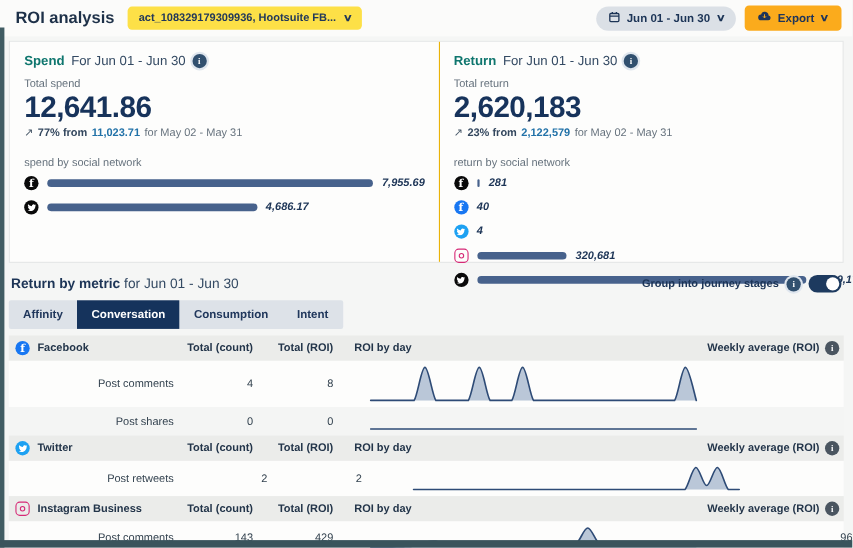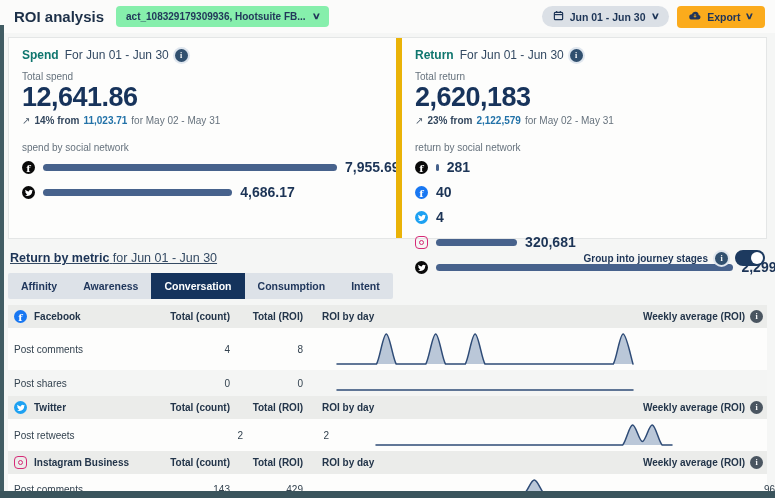--- a/index.html
+++ b/index.html
@@ -4,76 +4,76 @@
 <style>
   * { box-sizing: border-box; margin: 0; padding: 0; }
   html,body { width:775px; height:498px; overflow:hidden; }
   body { font-family:"Liberation Sans", sans-serif; background:#f5f6f5; position:relative; color:#1c3456; }
   .frame-left { position:absolute; left:0; top:25px; bottom:0; width:4px; background:#415c63; z-index:50;}
   .frame-bottom { position:absolute; left:0; right:0; bottom:0; height:7px; background:#3a545c; z-index:50;}
 
   
   .topbar { display:flex; align-items:center; height:33px; padding:0 10px 0 14px; background:#fbfbfa; }
   .page-title { font-size:15px; font-weight:bold; color:#1d3048; margin-right:12px; }
-  .acct-pill { display:flex; align-items:center; gap:7px; background:#86efac; border-radius:4px; padding:5px 10px; font-size:10px; font-weight:bold; color:#22385a; cursor:pointer; }
+  .acct-pill { display:flex; align-items:center; gap:7px; background:#fde047; border-radius:4px; padding:5px 10px; font-size:10px; font-weight:bold; color:#22385a; cursor:pointer; }
   .spacer { flex:1; }
   .date-pill { display:flex; align-items:center; gap:6px; background:#dbe0e6; border-radius:12px; padding:4px 11px; font-size:10.5px; font-weight:bold; color:#1c3456; cursor:pointer; margin-right:8px;}
   .export-btn { display:flex; align-items:center; gap:6px; background:#fbab1c; border-radius:4px; padding:5px 12px; font-size:10.5px; font-weight:bold; color:#20355a; cursor:pointer; }
   .chev { font-size:9px; line-height:1; transform:scaleX(1.4); }
 
   
   .cards { display:flex; margin:4px 8px 0 8px; background:#fdfdfc; border:1px solid #e4e6e6; height:202px; }
   .panel { flex:1; padding:10px 13px; }
-  .panel + .panel { border-left:6px solid #eab308;margin-left:23px; }
+  .panel + .panel { border-left:1px solid #eab308;margin-left:23px; }
   .panel-title { font-size:12px; color:#344a63; display:flex; align-items:center; gap:6px; }
   .panel-title b { font-weight:bold; color:#0f766e; }
   .muted-label { font-size:10px; color:#66727d; margin-top:9px; }
   .big-number { font-size:27px; font-weight:800; color:#17335b; letter-spacing:-0.5px; line-height:1.15; }
   .trend { display:flex; align-items:center; gap:4px; font-size:10px; margin-top:2px; color:#33475e; }
   .trend .arrow { color:#4a5a6a; font-size:10px; }
   .trend b { font-weight:bold; }
   .trend a { color:#2272a8; font-weight:bold; text-decoration:none; }
   .trend .period { color:#66727d; }
   .bars-label { font-size:10px; color:#66727d; margin-top:16px; margin-bottom:6px; }
   .bar-row { display:flex; align-items:center; gap:8px; margin-bottom:9px; }
   .bar-track { flex:0 0 auto; height:7px; border-radius:4px; background:#47628c; }
-  .bar-val { font-size:14px; font-weight:bold; color:#1c3456; white-space:nowrap; }
+  .bar-val { font-size:10px; font-weight:bold; color:#1c3456; white-space:nowrap;font-style:italic; }
 
   .info-i { display:inline-flex; align-items:center; justify-content:center; width:13px; height:13px; border-radius:50%; background:#31506f; color:#fff; font-size:8px; font-weight:bold; font-family:"Liberation Serif", serif; box-shadow:0 0 0 2px #dfe6ee; cursor:pointer; flex:0 0 auto;}
   .info-i.plain { box-shadow:none; background:#4a5560; }
 
   .nicon { width:13px; height:13px; border-radius:50%; display:inline-flex; align-items:center; justify-content:center; flex:0 0 auto; color:#fff; font-weight:bold; overflow:hidden; }
   .nicon svg { display:block; }
   .nicon.fb { font-family:"DejaVu Serif", serif; font-size:10px; line-height:1; padding-top:3px; }
   .ig-glyph { width:13px; height:13px; border:1.6px solid #d62976; border-radius:4px; display:inline-flex; align-items:center; justify-content:center; flex:0 0 auto;}
   .ig-glyph i { width:5px; height:5px; border:1.4px solid #d62976; border-radius:50%; display:block; }
 
   
   .rbm-head { display:flex; align-items:center; margin:11px 10px 7px 10px; }
-  .rbm-title { font-size:12.5px; color:#344a63;text-decoration:underline; }
+  .rbm-title { font-size:12.5px; color:#344a63; }
   .rbm-title b { color:#1c3456; }
   .group-label { font-size:10px; font-weight:bold; color:#1c3456; margin-right:7px; }
   .toggle { width:30px; height:16px; border-radius:9px; background:#1d3a5f; position:relative; cursor:pointer; margin-left:7px;}
   .toggle .knob { position:absolute; top:2px; right:2px; width:12px; height:12px; border-radius:50%; background:#fff; }
 
   .tabbar { display:inline-flex; background:#dde2e8; margin-left:8px; border-radius:2px; }
   .tab { padding:7px 13px; font-size:10.5px; font-weight:bold; color:#20375c; cursor:pointer; border:none; background:transparent; font-family:inherit;text-align:right;}
   .tab.active { background:#15335c; color:#fff; }
 
   
   .table { margin:6px 8px 0 8px; }
   .trow { display:grid; grid-template-columns:150px 72px 73px 1fr 160px; align-items:center; }
   .thead { background:#ebecea; height:23px; font-size:10px; font-weight:bold; color:#23354a; }
   .thead .gname { display:flex; align-items:center; gap:7px; padding-left:6px; }
   .cell-r { text-align:right; }
   .thead .day { padding-left:19px; }
   .thead .weekly { display:flex; align-items:center; justify-content:flex-end; gap:5px; padding-right:4px; }
   .drow { font-size:10px; color:#33424f; background:#fdfdfc; }
   .drow.alt { background:#f4f5f4; }
-  .drow .lbl { padding-left:6px; }
+  .drow .lbl { padding-left:6px;text-align:right; }
   .drow .spark { padding-left:32px; }
   .drow .weekly { text-align:right; padding-right:6px; }
 </style>
 </head>
 <body>
 
 
 
 <div class="frame-left"></div>
 <div class="frame-bottom"></div>
@@ -115,21 +115,21 @@
   <div class="panel">
     <div class="panel-title">
       <b>Spend</b>
       <span>For Jun 01 - Jun 30</span>
       <span class="info-i">i</span>
     </div>
     <div class="muted-label">Total spend</div>
     <div class="big-number">12,641.86</div>
     <div class="trend">
       <span class="arrow">↗</span>
-      <b>14% from</b>
+      <b>77% from</b>
       <a href="#">11,023.71</a>
       <span class="period">for May 02 - May 31</span>
     </div>
     <div class="bars-label">spend by social network</div>
     <div id="spend-bars">
         <div class="bar-row">
           <span class="nicon fb" style="background: rgb(10, 10, 10);">f</span>
           <div class="bar-track" style="width: calc(87%);"></div>
           <span class="bar-val">7,955.69</span>
         </div>
@@ -207,21 +207,20 @@
   <div class="spacer"></div>
   <span class="group-label">Group into journey stages</span>
   <span class="info-i">i</span>
   <div class="toggle">
       <span class="knob"></span>
     </div>
 </div>
 
 <div class="tabbar" id="tabbar">
     <button class="tab">Affinity</button>
-    <button class="tab">Awareness</button>
     <button class="tab active">Conversation</button>
     <button class="tab">Consumption</button>
     <button class="tab">Intent</button>
   </div>
 
 <div class="table" id="metric-table">
     <div class="trow thead">
       <div class="gname">
         <span class="nicon fb" style="background: rgb(24, 119, 242);">f</span>
         <span>Facebook</span>

